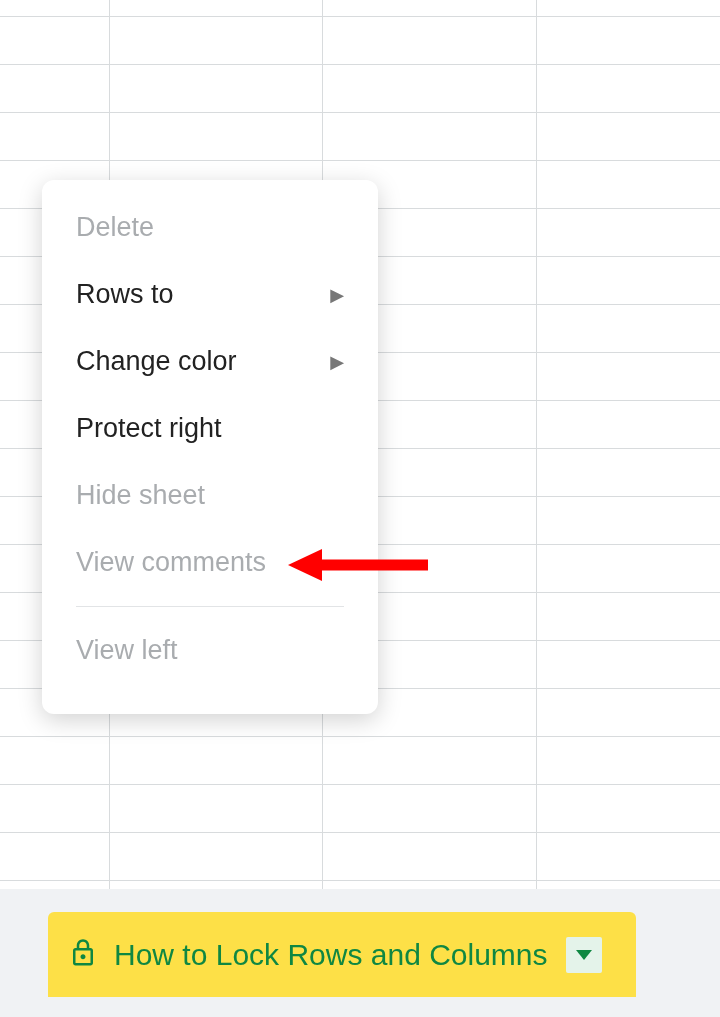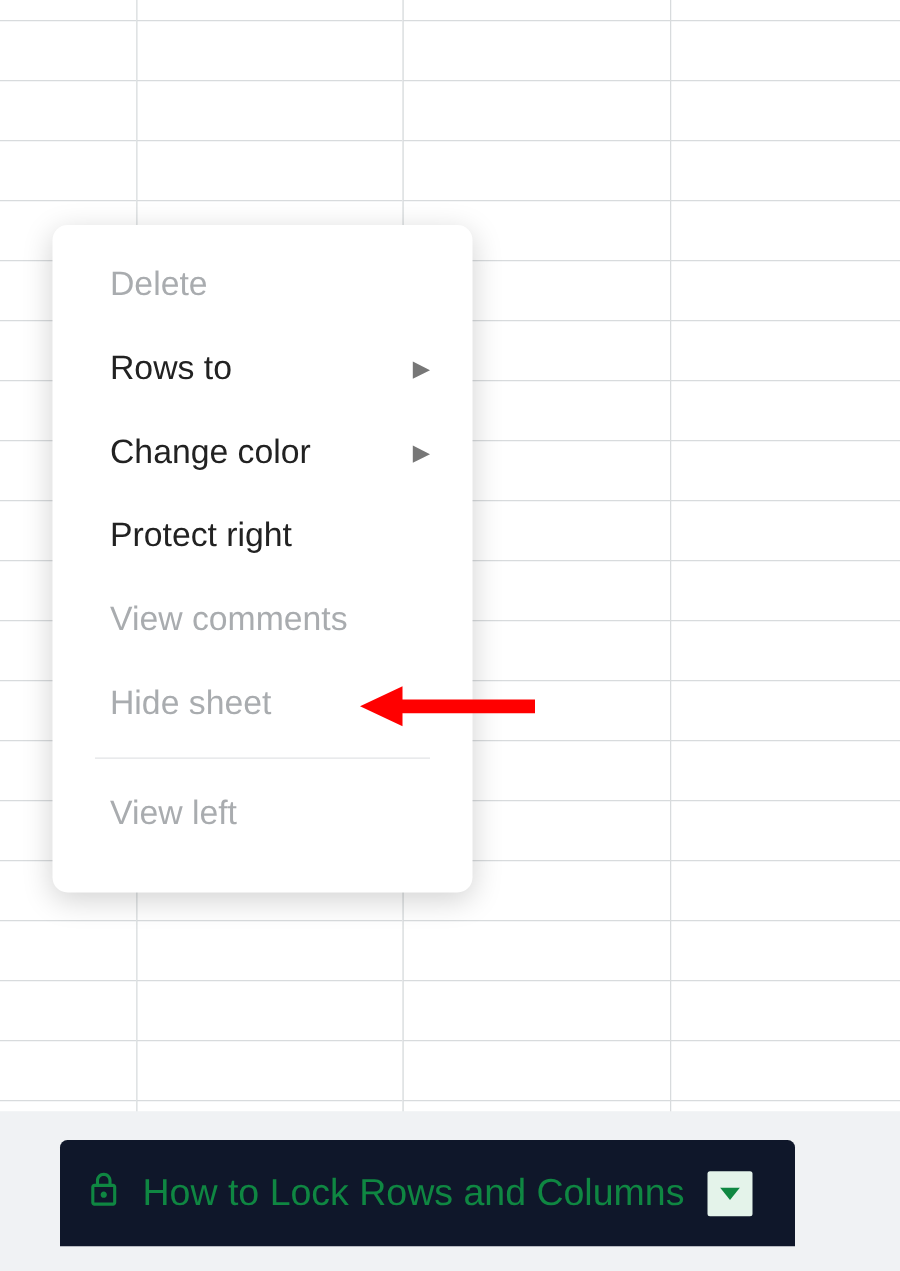--- a/index.html
+++ b/index.html
@@ -34,21 +34,21 @@
       right: 0;
       height: 128px;
       background: #f0f2f4;
     }
     .sheet-tab {
       position: absolute;
       bottom: 20px;
       left: 48px;
       height: 85px;
       min-width: 588px;
-      background: #0f172a;
+      background: #fde047;
       border-radius: 6px 6px 0 0;
       display: flex;
       align-items: center;
       padding: 0 20px;
     }
     .sheet-tab-name {
       color: #0f8742;
       font-size: 30px;
       font-weight: 500;
       margin-left: 16px;
@@ -75,21 +75,20 @@
     }
     .menu-item {
       padding: 18px 34px;
       font-size: 27px;
       color: #222;
       display: flex;
       align-items: center;
       justify-content: space-between;
       cursor: pointer;
       position: relative;
-      margin-left: 12px;
     }
     .menu-item.disabled {
       color: #a9acaf;
       cursor: default;
     }
     .menu-divider {
       height: 1px;
       background: #e2e4e6;
       margin: 10px 34px;
     }
@@ -228,24 +227,24 @@
       <span class="submenu-arrow">▶</span>
     </div>
     <div class="menu-item">
       <span>Change color</span>
       <span class="submenu-arrow">▶</span>
     </div>
     <div class="menu-item">
       <span>Protect right</span>
     </div>
     <div class="menu-item disabled">
+      <span>Hide sheet</span>
+    </div>
+    <div class="menu-item disabled">
       <span>View comments</span>
-    </div>
-    <div class="menu-item disabled">
-      <span>Hide sheet</span>
     </div>
     <div class="menu-divider"></div>
     <div class="menu-item disabled">
       <span>View left</span>
     </div>
   </div>
 
 <svg class="arrow-annotation" viewBox="0 0 140 40">
   <line x1="140" y1="20" x2="28" y2="20" stroke="#ff0000" stroke-width="11"></line>
   <polygon points="0,20 34,4 34,36" fill="#ff0000"></polygon>

